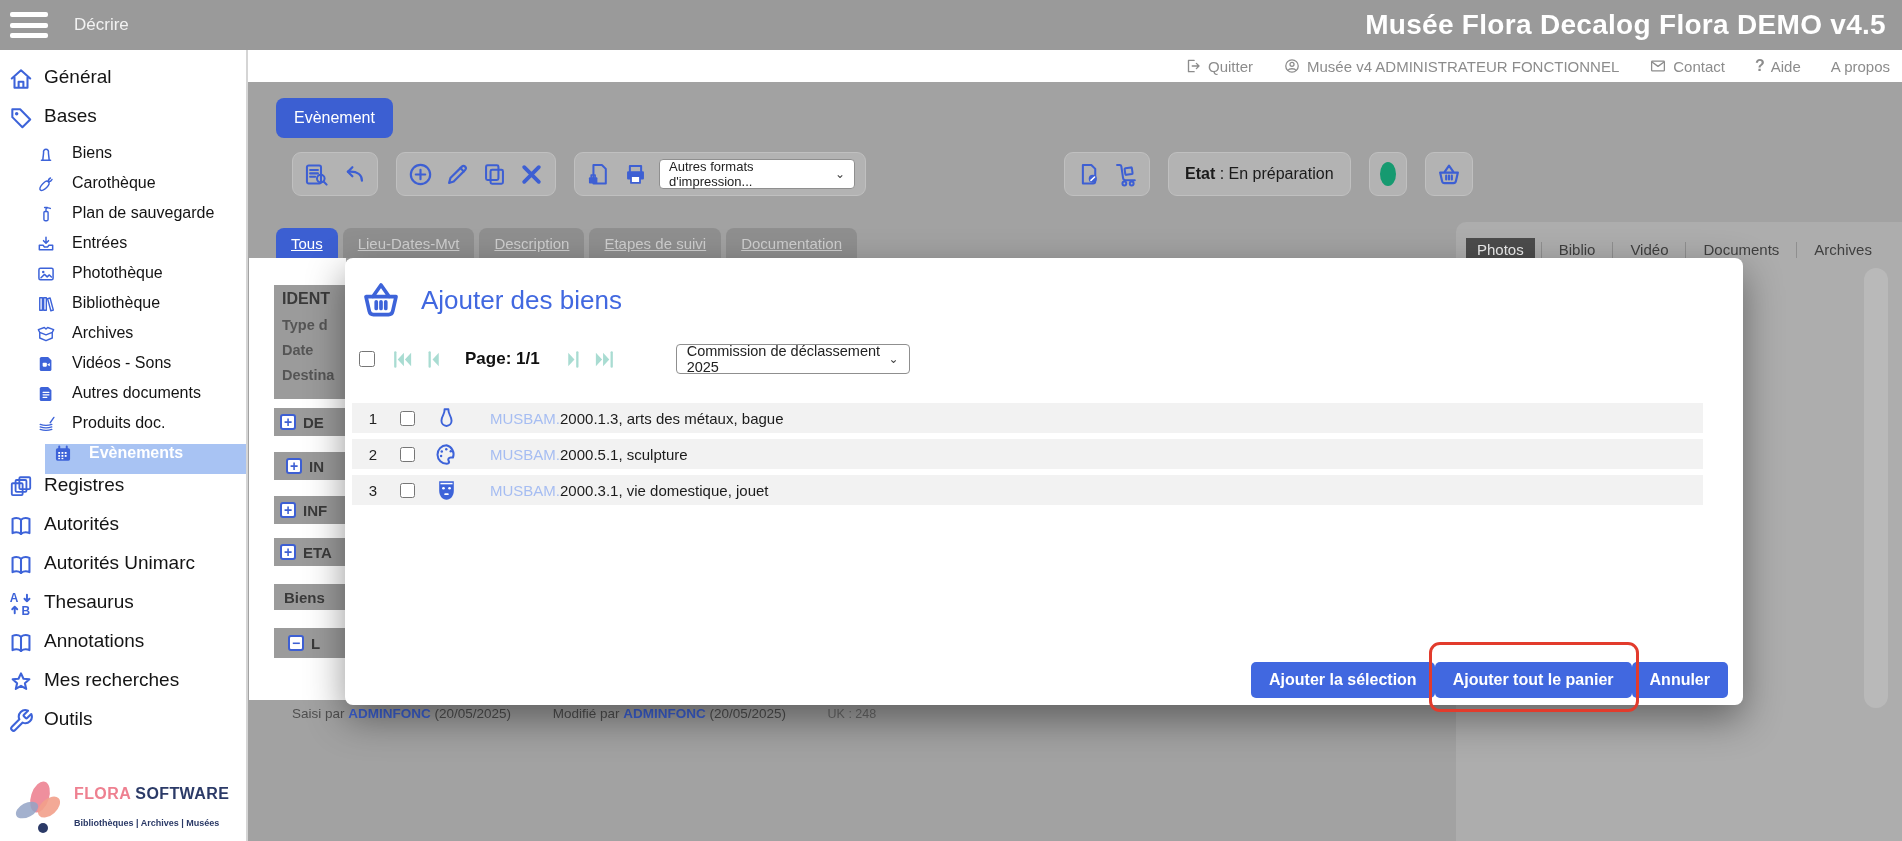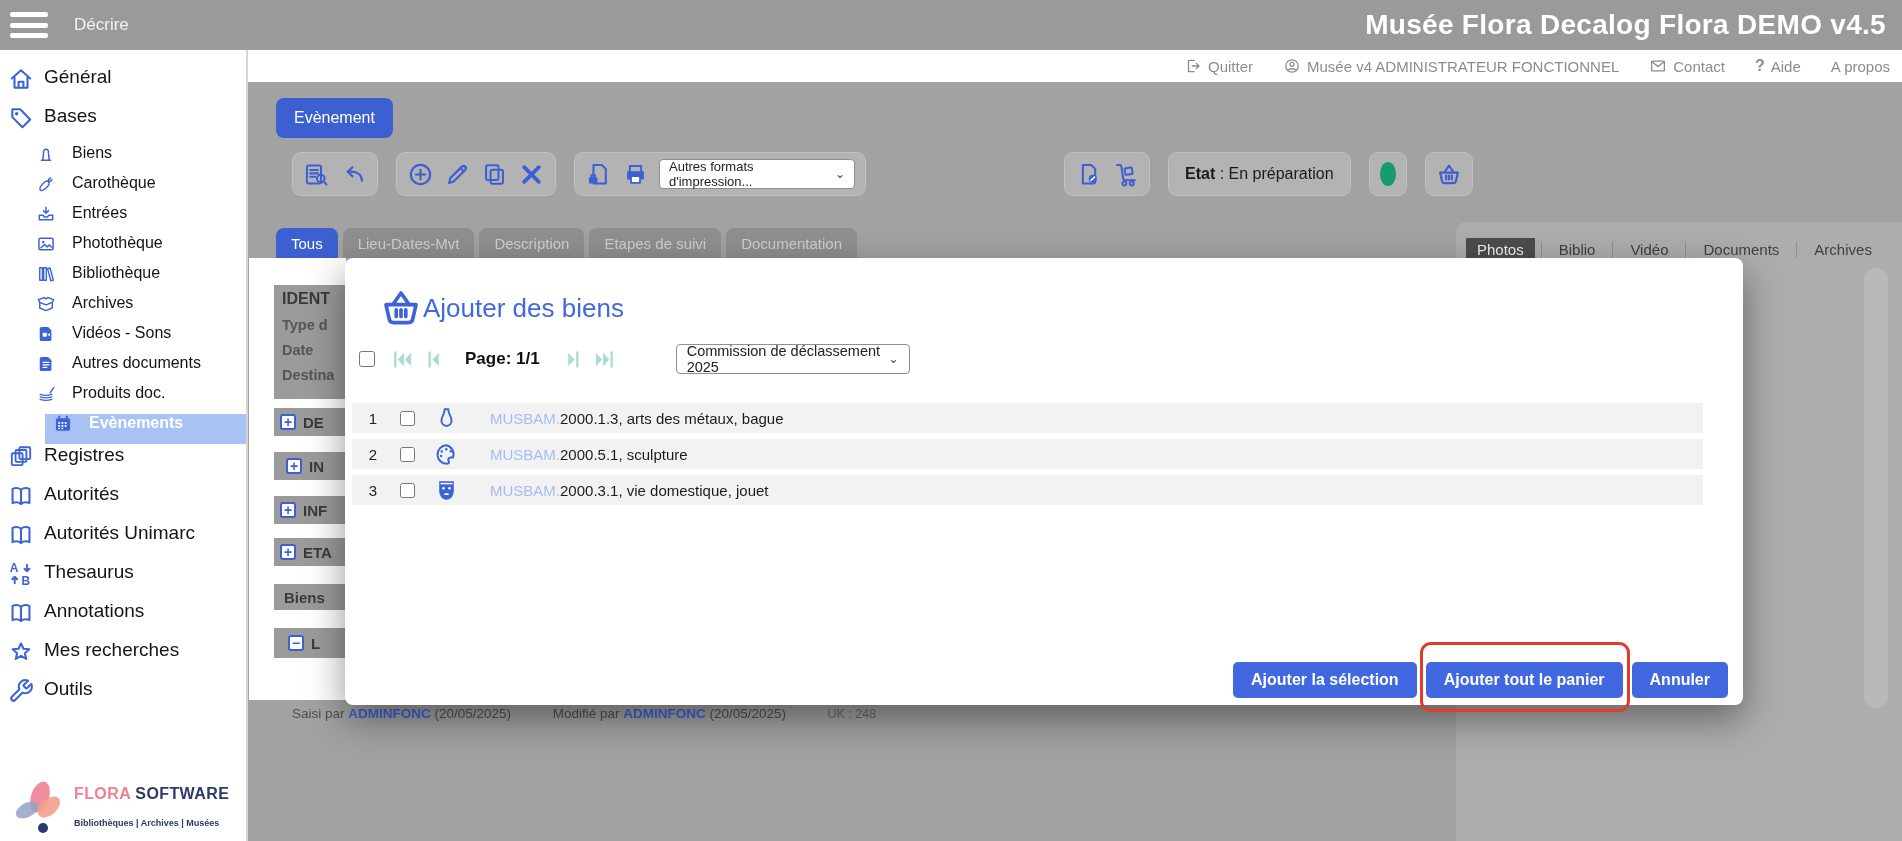--- a/index.html
+++ b/index.html
@@ -52,21 +52,21 @@
   .tb-select .arrow, .m-select .arrow { font-size:12px; color:#444; margin-left:auto; }
   .g4 { margin-left:180px; }
   .etat { font-size:16px; color:#1b1b1b; padding:0 16px; }
   .etat b { font-weight:bold; }
   .dotbadge { width:38px; justify-content:center; }
   .gdot { width:24px; height:24px; border-radius:50%; background:#169a70; }
   .basketbadge { width:48px; justify-content:center; }
 
   .tabsrow { position:absolute; left:28px; top:146px; display:flex; gap:5px; }
   .tab { height:30px; padding:0 15px; border-radius:8px 8px 0 0; background:#8f8f8f; color:#cfcfcf;
-         font-size:15px; display:flex; align-items:center; cursor:pointer; }
+         font-size:15px; display:flex; align-items:center; cursor:pointer;text-decoration:underline; }
   .tab.active { background:#3c5fd2; color:#fff; }
 
   
   .mediapanel { position:absolute; left:1208px; top:140px; right:0; bottom:0; background:#adadad; border-radius:10px 0 0 0; }
   .mediatabs { display:flex; align-items:center; margin:16px 0 0 10px; font-size:15px; color:#3f3f3f; }
   .mtab { padding:3px 11px; cursor:pointer; white-space:nowrap; }
   .mtab.msel { background:#4c4c4c; color:#ededed; }
   .msep { width:1px; height:16px; background:#8f8f8f; margin:0 6px; }
   .mscroll { position:absolute; left:408px; top:46px; width:24px; height:440px; background:#b9b9b9; border-radius:12px; }
 
@@ -82,39 +82,39 @@
   .secstrip .slabel { font-size:15px; font-weight:bold; color:#3a3a3a; white-space:nowrap; }
 
   .footerline { position:absolute; left:44px; top:624px; font-size:13.5px; color:#4f4f4f; white-space:nowrap; }
   .footerline .usr { color:#3d63d9; font-weight:bold; }
   .footerline .gap { display:inline-block; width:34px; }
   .footerline .uk { color:#6a6a6a; font-size:12.5px; }
 
   
   .modal { position:absolute; left:345px; top:258px; width:1398px; height:447px; background:#fff; border-radius:8px;
            box-shadow:0 14px 38px rgba(0,0,0,.42); z-index:5; }
-  .m-head { display:flex; align-items:center; padding:28px 0 0 14px;margin-left:20px; }
+  .m-head { display:flex; align-items:center; gap:18px; padding:20px 0 0 14px; }
   .m-head .ic { width:44px; height:44px; color:#3d63d9; }
   .m-title { font-size:26px; color:#4168e0; }
   .m-controls { position:absolute; left:14px; top:86px; display:flex; align-items:center; }
   .m-controls input[type=checkbox] { width:16px; height:16px; }
   .pgic { width:23px; height:23px; color:#a9dcd2; cursor:pointer; }
   .pg1 { margin-left:16px; } .pg2 { margin-left:8px; }
   .pglabel { font-size:17px; font-weight:bold; color:#111; margin-left:20px; }
   .pg3 { margin-left:22px; } .pg4 { margin-left:8px; }
   .m-select { height:30px; width:234px; background:#fff; border:1px solid #8f8f8f; border-radius:4px;
               display:flex; align-items:center; padding:0 10px; font-size:14.5px; color:#222; margin-left:60px; cursor:pointer; }
   .m-list { position:absolute; left:7px; right:40px; top:145px; }
   .m-row { height:30px; background:#f2f2f2; display:flex; align-items:center; margin-bottom:6px; }
   .m-row .num { width:26px; text-align:center; font-size:15px; color:#222; margin-left:8px; }
   .m-row input { width:15px; height:15px; margin-left:14px; }
   .m-row .ic { width:27px; height:27px; color:#3d63d9; margin-left:18px; }
   .m-row .txt { margin-left:30px; font-size:15px; color:#1c1c1c; }
   .m-row .pref { color:#a6bdf2; }
-  .m-buttons { position:absolute; right:15px; top:404px; display:flex; gap:9px; align-items:center; }
+  .m-buttons { position:absolute; right:15px; top:404px; display:flex; align-items:center; }
   .btn { height:36px; background:#4168e0; border:none; color:#fff; font-weight:bold; font-size:16px;
          border-radius:5px; padding:0 18px; cursor:pointer; font-family:"Liberation Sans", sans-serif; }
   .btn-wrap { position:relative; display:inline-block;text-decoration:underline; }
   .red-annot { position:absolute; left:-6px; right:-7px; top:-20px; bottom:-14px; border:3px solid #e23b2c;
                border-radius:11px; pointer-events:none; }
 
   .ic { display:block; }
   svg.ic, svg { stroke-linecap:round; stroke-linejoin:round; }
 </style>
 </head>
@@ -409,20 +409,26 @@
         <svg class="ic">
           <use href="#s-artifact"></use>
         </svg>
         <span>Biens</span>
       </div>
     <div class="s-item lvl1">
         <svg class="ic">
           <use href="#s-carrot"></use>
         </svg>
         <span>Carothèque</span>
+      </div>
+    <div class="s-item lvl1">
+        <svg class="ic">
+          <use href="#s-extinguisher"></use>
+        </svg>
+        <span>Plan de sauvegarde</span>
       </div>
     <div class="s-item lvl1">
         <svg class="ic">
           <use href="#s-inbox"></use>
         </svg>
         <span>Entrées</span>
       </div>
     <div class="s-item lvl1">
         <svg class="ic">
           <use href="#s-image"></use>

